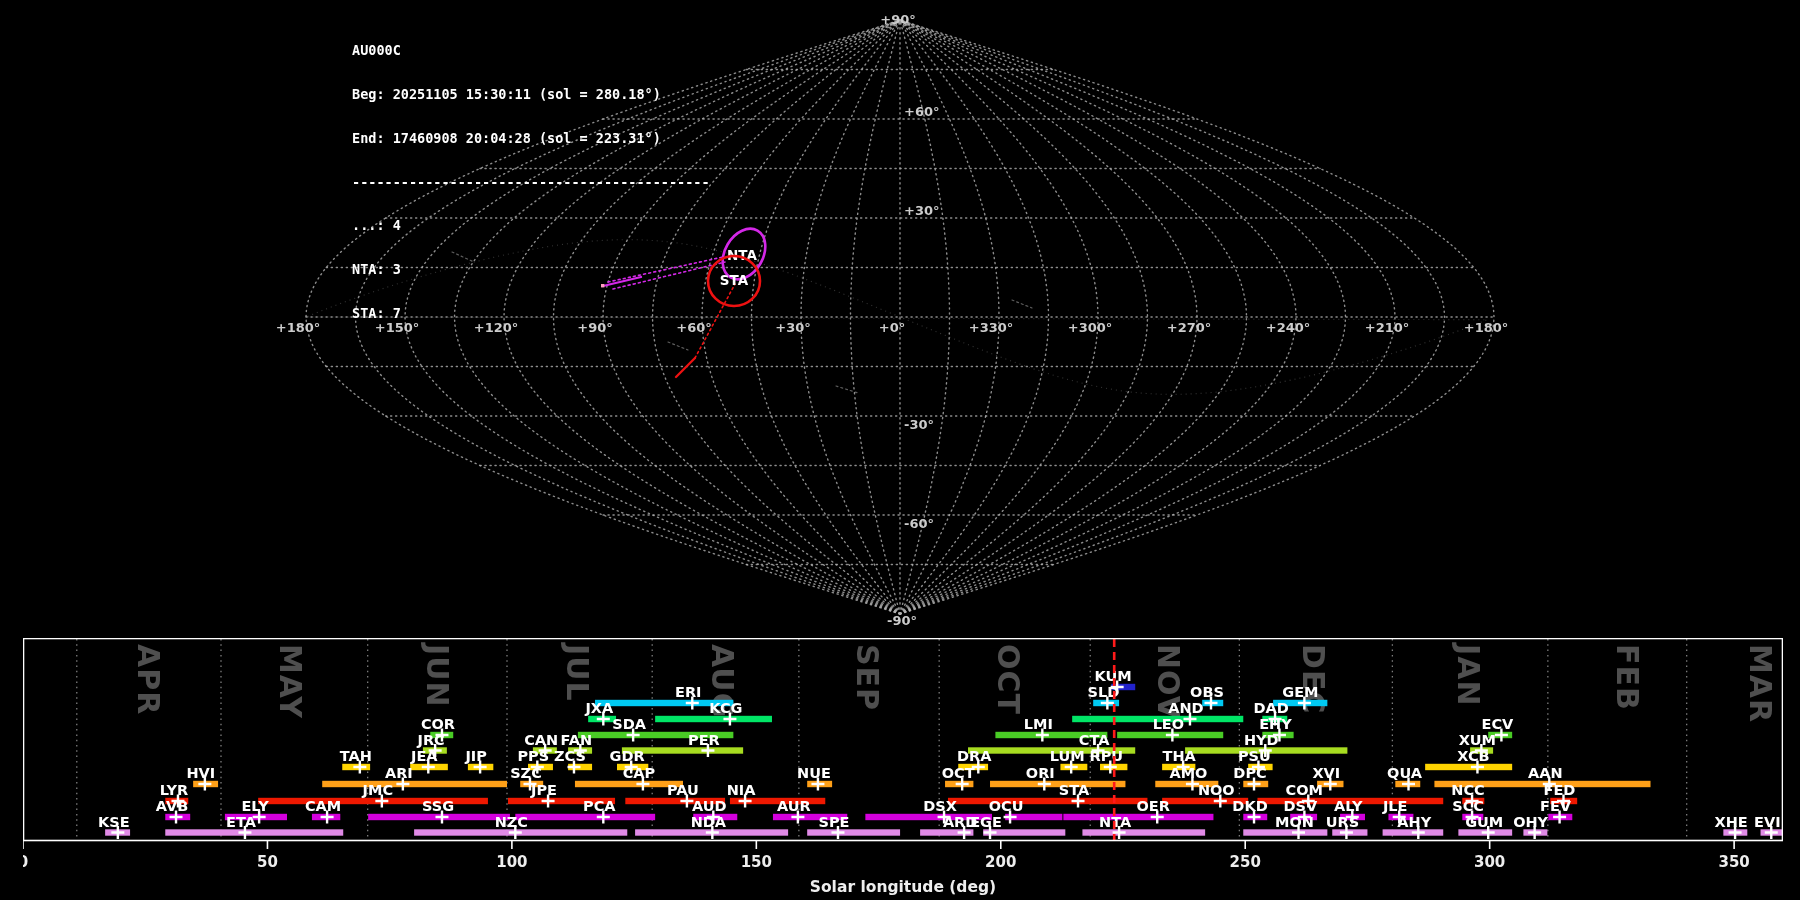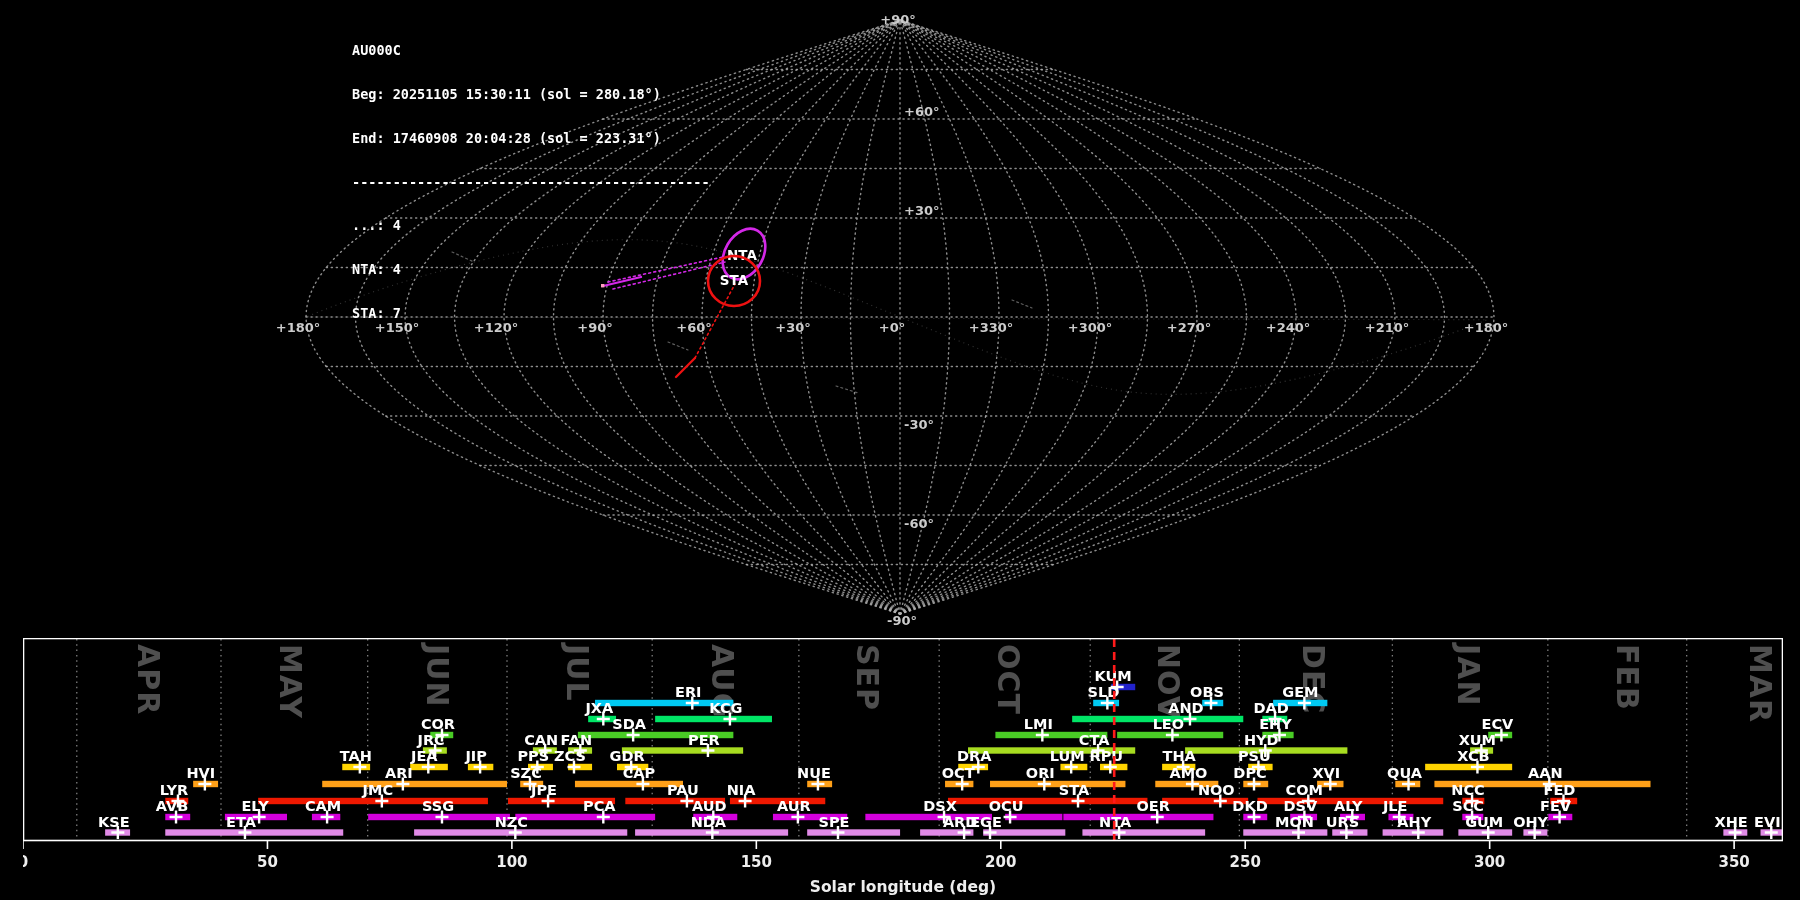--- a/index.html
+++ b/index.html
@@ -87,21 +87,21 @@
       <ellipse cx="734" cy="281" rx="26" ry="25" transform="rotate(0 734 281)" fill="none" stroke="#ee1111" stroke-width="2.6"></ellipse>
       <text x="734" y="285" fill="#ffffff" font-size="13.5" text-anchor="middle">STA</text>
     </svg>
 
   <div id="info-block">
     <div>AU000C</div>
     <div>Beg: 20251105 15:30:11 (sol = 280.18°)</div>
     <div>End: 17460908 20:04:28 (sol = 223.31°)</div>
     <div>--------------------------------------------</div>
     <div>...: 4</div>
-    <div>NTA: 4</div>
+    <div>NTA: 3</div>
     <div>STA: 7</div>
   </div>
 
   <svg id="activity-chart" width="1760" height="262">
       <line x1="53.777777777777786" y1="1" x2="53.777777777777786" y2="202" stroke="#7d7d7d" stroke-width="1.3" stroke-dasharray="1.5 3.8"></line>
       <line x1="198.00000000000003" y1="1" x2="198.00000000000003" y2="202" stroke="#7d7d7d" stroke-width="1.3" stroke-dasharray="1.5 3.8"></line>
       <line x1="344.6666666666667" y1="1" x2="344.6666666666667" y2="202" stroke="#7d7d7d" stroke-width="1.3" stroke-dasharray="1.5 3.8"></line>
       <line x1="484.00000000000006" y1="1" x2="484.00000000000006" y2="202" stroke="#7d7d7d" stroke-width="1.3" stroke-dasharray="1.5 3.8"></line>
       <line x1="629.2" y1="1" x2="629.2" y2="202" stroke="#7d7d7d" stroke-width="1.3" stroke-dasharray="1.5 3.8"></line>
       <line x1="775.8666666666667" y1="1" x2="775.8666666666667" y2="202" stroke="#7d7d7d" stroke-width="1.3" stroke-dasharray="1.5 3.8"></line>

